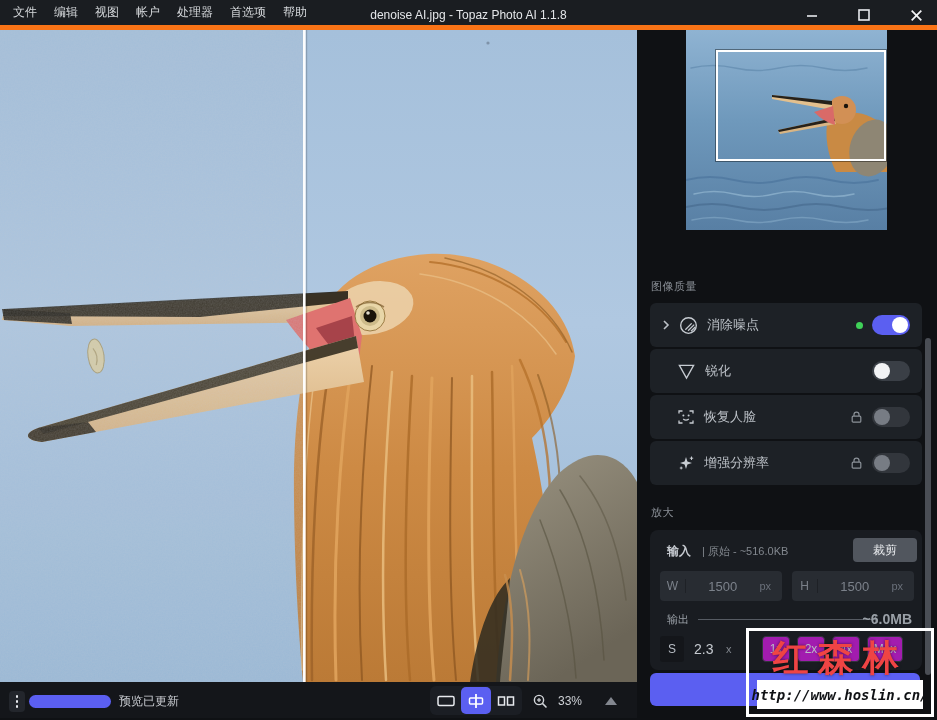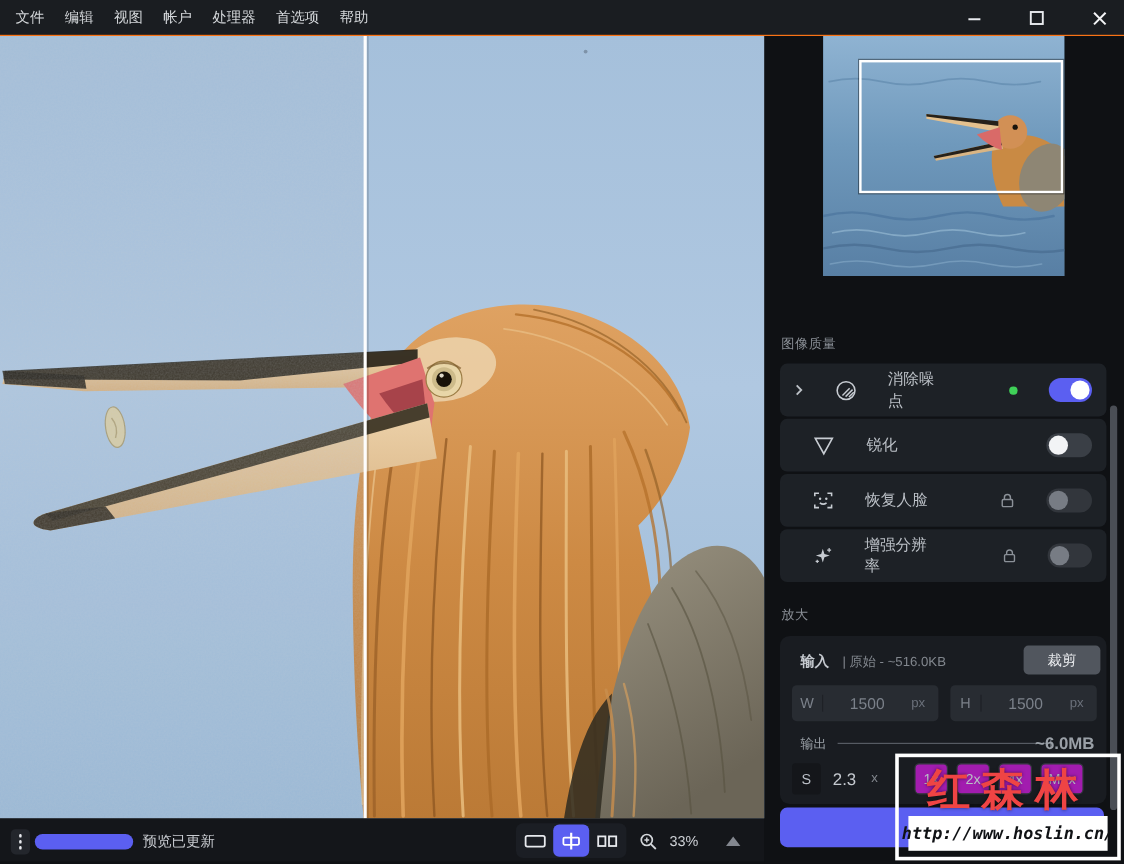--- a/index.html
+++ b/index.html
@@ -4,21 +4,21 @@
 <style>
   * { margin:0; padding:0; box-sizing:border-box; }
   html,body { background:#000; }
   #app {
     position:relative; width:937px; height:720px; overflow:hidden;
     background:#0f1114; font-family:"Liberation Sans","DejaVu Sans",sans-serif;
     -webkit-font-smoothing:antialiased; color:#c7cbd1;
   }
   
   .titlebar { position:absolute; left:0; top:0; width:937px; height:30px;
-    background:#1a1d21; border-bottom:1px solid #f97316; display:flex; align-items:center; }
+    background:#1a1d21; border-bottom:5px solid #f97316; display:flex; align-items:center; }
   .menu { display:flex; gap:17px; padding-left:13px; }
   .menu-item { font-size:12px; color:#d4d7da; cursor:default; }
   .win-title { position:absolute; left:50%; top:0; transform:translateX(-50%);
     line-height:30px; font-size:12px; color:#e4e6e9; white-space:nowrap; }
   .win-controls { position:absolute; right:10px; top:0; height:30px; display:flex; align-items:center; gap:30px; }
   .win-btn { width:22px; height:22px; display:flex; align-items:center; justify-content:center; }
   .win-btn svg { display:block; }
   
   .canvas { position:absolute; left:0; top:30px; width:637px; height:652px; background:#a9c3dc; }
   .canvas svg { display:block; width:637px; height:652px; }
@@ -44,21 +44,21 @@
   .viewport-rect { position:absolute; left:30px; top:20px; width:170px; height:111px;
     border:2px solid #ffffff; box-shadow:0 0 0 1px rgba(0,0,0,.4); }
   .autopilot-card { position:absolute; left:13px; top:192px; width:272px; height:36px; background:#16191d;
     border-radius:8px; z-index:2; }
   .autopilot-btn { position:absolute; left:8px; right:8px; top:5px; height:26px; background:#1f2228;
     border-radius:5px; display:flex; align-items:center; justify-content:center; font-size:12px; color:#9298a0; }
   .autopilot-btn .dot { position:absolute; left:11px; }
   .dot { width:7px; height:7px; border-radius:50%; background:#3fd158; }
   .section-title { position:absolute; left:14px; font-size:11px; color:#8a8f96; letter-spacing:.5px; }
   .feat-row { position:absolute; left:13px; width:272px; height:44px; background:#1d2126; border-radius:6px;
-    display:flex; align-items:center; padding:0 12px; gap:26px; }
+    display:flex; align-items:center; padding:0 12px; gap:9px; }
   .feat-label { font-size:13px; color:#bcc1c7; }
   .spacer { flex:1; }
   .toggle { width:38px; height:20px; border-radius:10px; position:relative; }
   .toggle .knob { position:absolute; top:2px; width:16px; height:16px; border-radius:50%; }
   .toggle.on  { background:#5b5ff1; } .toggle.on .knob { right:2px; background:#ffffff; }
   .toggle.off { background:#3a3f46; } .toggle.off .knob { left:2px; background:#f2f3f5; }
   .toggle.disabled { background:#32363c; } .toggle.disabled .knob { left:2px; background:#777c84; }
   .upscale-card { position:absolute; left:13px; top:500px; width:272px; height:140px; background:#191c21; border-radius:8px; }
   .in-label { position:absolute; left:17px; top:13px; font-size:12px; font-weight:bold; color:#c6cad0; }
   .in-info  { position:absolute; left:52px; top:14px; font-size:11px; color:#82878e; }
@@ -99,20 +99,21 @@
   <div class="titlebar">
     <div class="menu">
       <span class="menu-item">文件</span>
       <span class="menu-item">编辑</span>
       <span class="menu-item">视图</span>
       <span class="menu-item">帐户</span>
       <span class="menu-item">处理器</span>
       <span class="menu-item">首选项</span>
       <span class="menu-item">帮助</span>
     </div>
+    <div class="win-title">denoise AI.jpg - Topaz Photo AI 1.1.8</div>
     <div class="win-controls">
       <div class="win-btn">
         <svg width="14" height="14" viewBox="0 0 14 14">
             <line x1="2" y1="8" x2="12" y2="8" stroke="#e8eaee" stroke-width="1.6"></line>
           </svg>
       </div>
       <div class="win-btn">
         <svg width="14" height="14" viewBox="0 0 14 14">
             <rect x="2" y="2" width="10" height="10" fill="none" stroke="#e8eaee" stroke-width="1.6"></rect>
           </svg>

